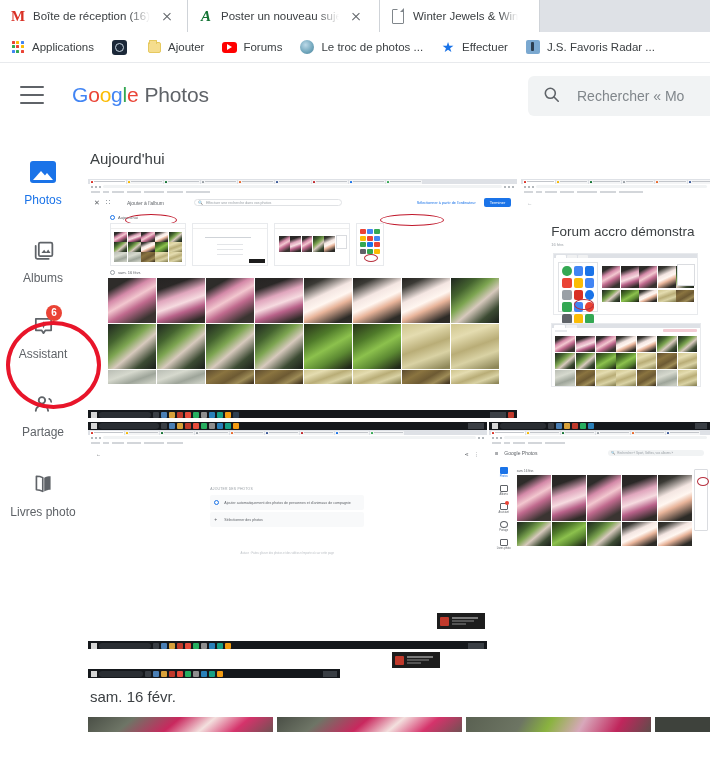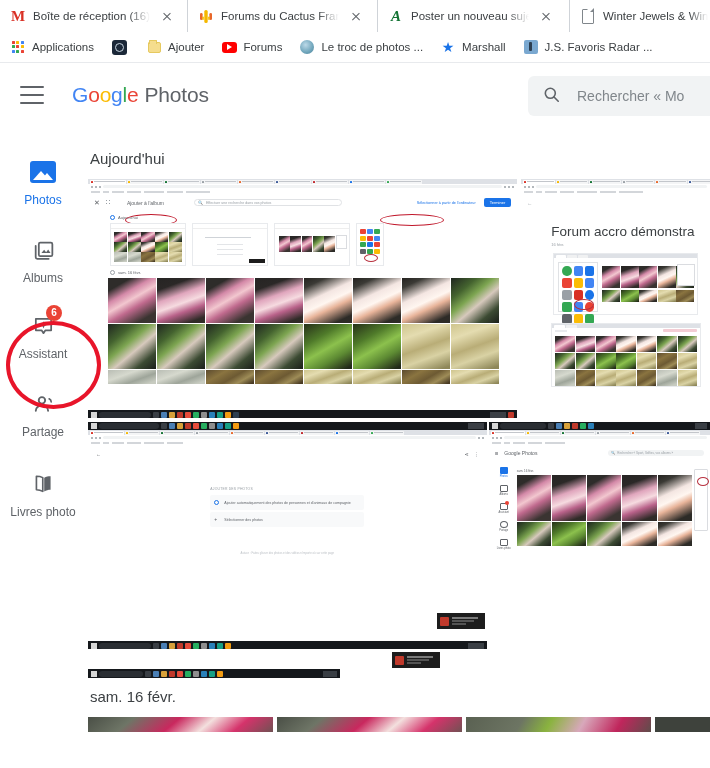--- a/index.html
+++ b/index.html
@@ -276,33 +276,20 @@
 <body>
 
 <div class="browser">
 
   <div class="tabstrip">
     <div class="tab" style="width:188px">
       <span class="tab-favicon fav-gmail">M</span>
       <span class="tab-title">Boîte de réception (16)</span>
       <span class="tab-close"></span>
     </div>
-    <div class="tab" style="width:190px">
-      <span class="tab-favicon fav-cactus">
-        <svg width="14" height="15" viewBox="0 0 14 15">
-          <rect x="5.3" y="1" width="3.4" height="13" rx="1.6" fill="#f5b800"></rect>
-          <rect x="1" y="4" width="2.6" height="7" rx="1.3" fill="#e8672a"></rect>
-          <rect x="10.4" y="4" width="2.6" height="7" rx="1.3" fill="#e8672a"></rect>
-          <rect x="3.2" y="7.5" width="1.6" height="3.5" rx=".8" fill="#f5b800"></rect>
-          <rect x="9.2" y="7.5" width="1.6" height="3.5" rx=".8" fill="#f5b800"></rect>
-        </svg>
-      </span>
-      <span class="tab-title">Forums du Cactus Fran</span>
-      <span class="tab-close"></span>
-    </div>
     <div class="tab" style="width:192px">
       <span class="tab-favicon fav-a">A</span>
       <span class="tab-title">Poster un nouveau suje</span>
       <span class="tab-close"></span>
     </div>
     <div class="tab" style="width:160px">
       <span class="tab-favicon">
           <span class="fav-doc"></span>
         </span>
       <span class="tab-title">Winter Jewels &amp; Win</span>
@@ -348,21 +335,21 @@
     <div class="bm">
       <span class="bm-icon">
           <span class="mouche-ico"></span>
         </span>
       <span class="bm-label">Le troc de photos ...</span>
     </div>
     <div class="bm">
       <span class="bm-icon">
           <span class="star">★</span>
         </span>
-      <span class="bm-label">Marshall</span>
+      <span class="bm-label">Effectuer</span>
     </div>
     <div class="bm">
       <span class="bm-icon">
           <span class="radar-ico"></span>
         </span>
       <span class="bm-label">J.S. Favoris Radar ...</span>
     </div>
   </div>
 
   <div class="page">

